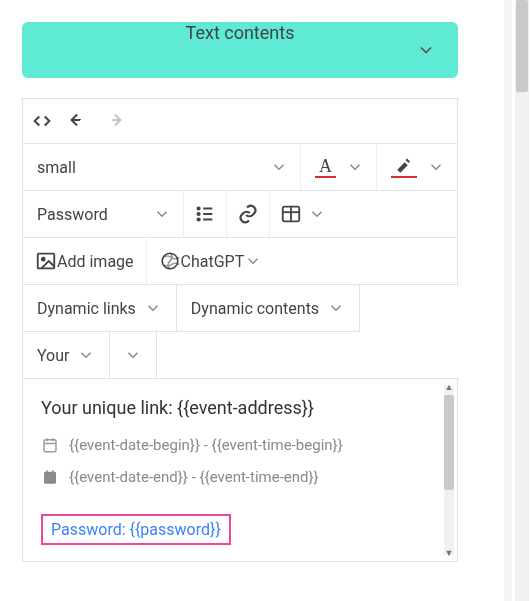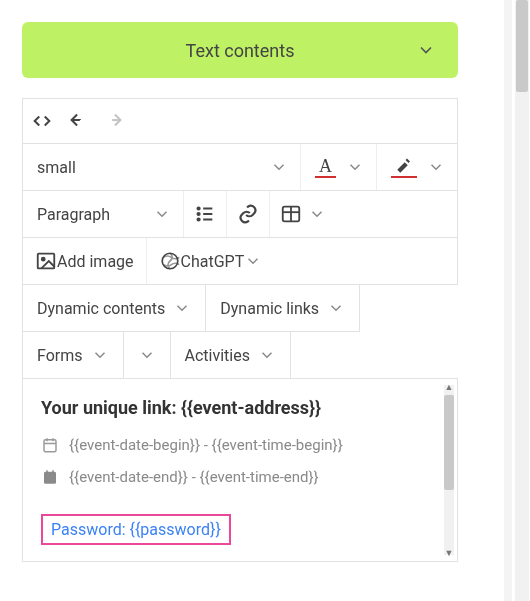--- a/index.html
+++ b/index.html
@@ -40,25 +40,25 @@
     background: #f4f4f4;
   }
 
   .container {
     padding: 22px 40px 20px 22px;
     width: 498px;
   }
 
   
   .header {
-    background: #bef264;
+    background: #5eead4;
     border-radius: 6px;
     height: 56px;
     display: flex;
-    align-items: center;
+    align-items: flex-start;
     justify-content: center;
     position: relative;
     margin-bottom: 20px;
   }
   .header-title {
     font-size: 18px;
     color: #444;
   }
   .header .chev {
     position: absolute;
@@ -151,21 +151,20 @@
     font-size: 9px;
     color: #777;
   }
   .preview-wrap .inner-scroll .arrow.up { top: -3px; }
   .preview-wrap .inner-scroll .arrow.down { bottom: -3px; }
 
   .unique-line {
     font-size: 18px;
     color: #333;
     margin-bottom: 18px;
-    font-weight: bold;
   }
   .meta-line {
     display: flex;
     align-items: flex-end;
     gap: 10px;
     color: #8a8a8a;
     font-size: 15px;
     margin-bottom: 14px;
   }
   .meta-line svg { flex: 0 0 auto; }
@@ -258,21 +257,21 @@
       <span class="chev-sm">
         <svg class="icon18" viewBox="0 0 24 24" fill="none" stroke="currentColor" stroke-width="2">
             <polyline points="6 9 12 15 18 9"></polyline>
           </svg>
       </span>
     </div>
   </div>
 
   <div class="toolbar combo-row">
     <div class="combo" style="width:160px">
-      <span>Paragraph</span>
+      <span>Password</span>
       <span style="margin-left:auto" class="chev-sm">
         <svg class="icon18" viewBox="0 0 24 24" fill="none" stroke="currentColor" stroke-width="2">
             <polyline points="6 9 12 15 18 9"></polyline>
           </svg>
       </span>
     </div>
     <div class="sep"></div>
     <div class="combo" style="padding:0 10px">
       <span>
         <svg class="icon22" viewBox="0 0 24 24" fill="none" stroke="#444" stroke-width="2.2">
@@ -334,55 +333,47 @@
       <span class="chev-sm">
         <svg class="icon18" viewBox="0 0 24 24" fill="none" stroke="currentColor" stroke-width="2">
             <polyline points="6 9 12 15 18 9"></polyline>
           </svg>
       </span>
     </div>
   </div>
 
   <div class="chips">
     <div class="chip">
+      <span>Dynamic links</span>
+      <span class="chev-sm">
+        <svg class="icon18" viewBox="0 0 24 24" fill="none" stroke="currentColor" stroke-width="2">
+            <polyline points="6 9 12 15 18 9"></polyline>
+          </svg>
+      </span>
+    </div>
+    <div class="chip">
       <span>Dynamic contents</span>
-      <span class="chev-sm">
-        <svg class="icon18" viewBox="0 0 24 24" fill="none" stroke="currentColor" stroke-width="2">
-            <polyline points="6 9 12 15 18 9"></polyline>
-          </svg>
-      </span>
-    </div>
-    <div class="chip">
-      <span>Dynamic links</span>
       <span class="chev-sm">
         <svg class="icon18" viewBox="0 0 24 24" fill="none" stroke="currentColor" stroke-width="2">
             <polyline points="6 9 12 15 18 9"></polyline>
           </svg>
       </span>
     </div>
   </div>
 
   <div class="chips">
     <div class="chip">
-      <span>Forms</span>
+      <span>Your</span>
       <span class="chev-sm">
         <svg class="icon18" viewBox="0 0 24 24" fill="none" stroke="currentColor" stroke-width="2">
             <polyline points="6 9 12 15 18 9"></polyline>
           </svg>
       </span>
     </div>
     <div class="chip">
-      <span class="chev-sm">
-        <svg class="icon18" viewBox="0 0 24 24" fill="none" stroke="currentColor" stroke-width="2">
-            <polyline points="6 9 12 15 18 9"></polyline>
-          </svg>
-      </span>
-    </div>
-    <div class="chip">
-      <span>Activities</span>
       <span class="chev-sm">
         <svg class="icon18" viewBox="0 0 24 24" fill="none" stroke="currentColor" stroke-width="2">
             <polyline points="6 9 12 15 18 9"></polyline>
           </svg>
       </span>
     </div>
   </div>
 
   <div class="preview-wrap">
     <div class="inner-scroll">

